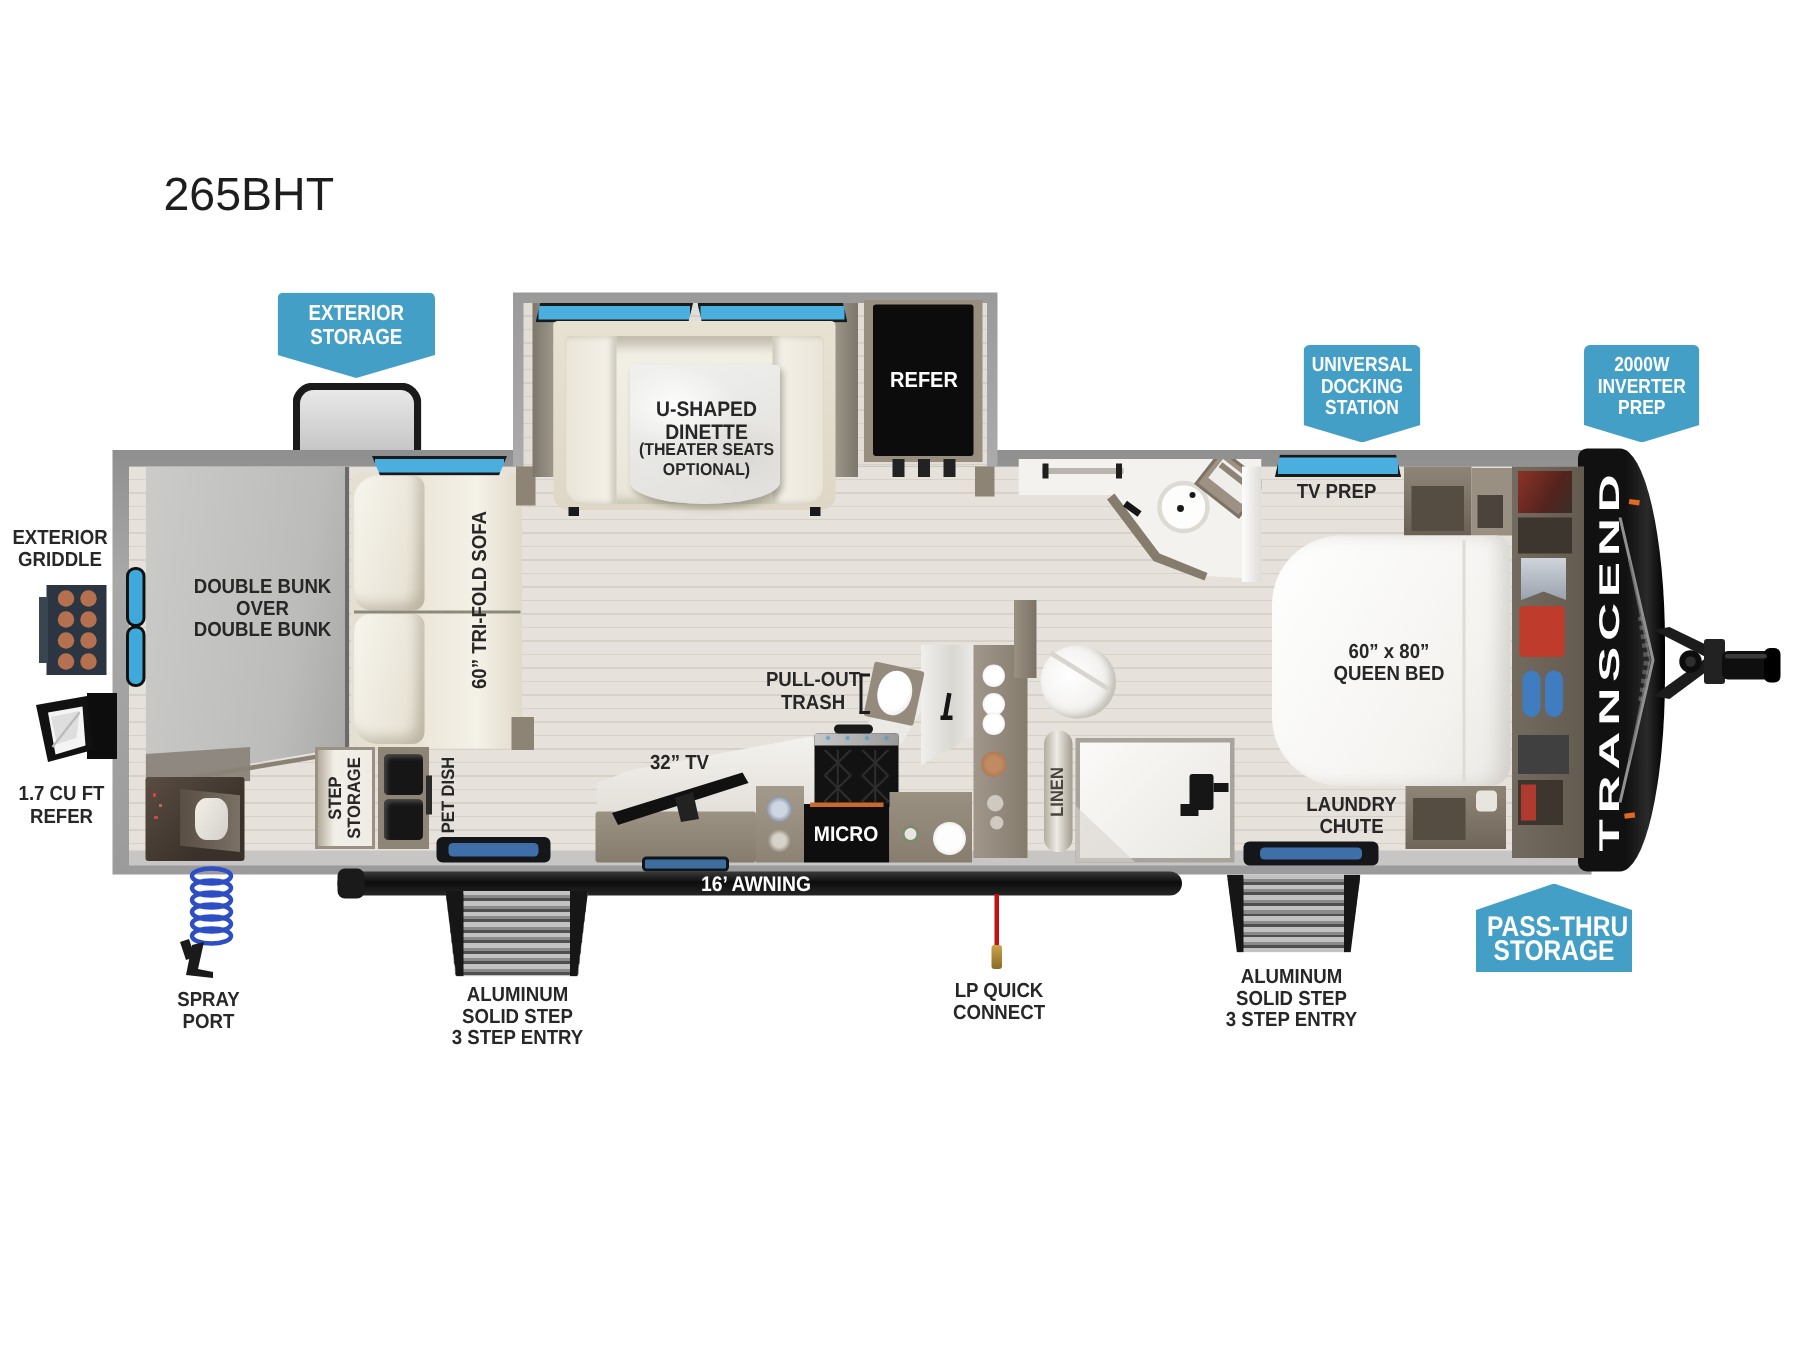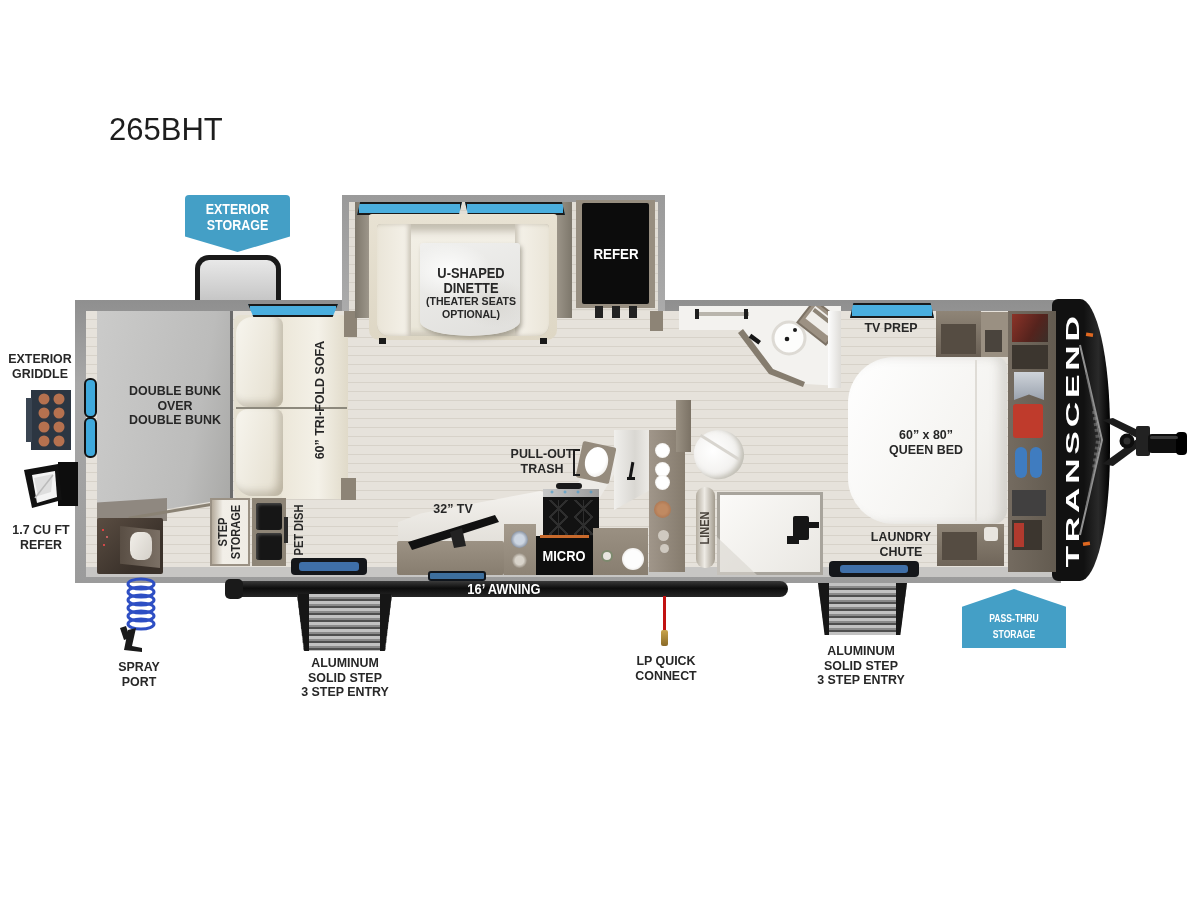--- a/index.html
+++ b/index.html
@@ -274,21 +274,27 @@
     <polygon points="38,0 58,0 58,44 38,44" fill="#0d0d0d"></polygon>
     <polygon points="4,8 38,2 42,38 12,46" fill="#111"></polygon>
     <polygon points="12,13 35,9 37,35 17,41" fill="#f4f4f4"></polygon>
     <polygon points="14,16 33,12 31,30 18,34" fill="#dedede"></polygon>
     <path d="M15,36 L33,13" stroke="#bbb" stroke-width="1.5" fill="none"></path>
   </svg>
 
   <div class="callout" style="left:185px;top:195px;width:105px;height:57px;clip-path:polygon(0 0,100% 0,100% 73%,50% 100%,0 73%);font-size:14.5px;line-height:15.5px;padding-top:7px;box-sizing:border-box;border-radius:4px;">
       <span>EXTERIOR<br>STORAGE</span>
     </div>
-  <div class="callout" style="left:962px;top:589px;width:104px;height:59px;clip-path:polygon(50% 0,100% 30%,100% 100%,0 100%,0 30%);font-size:10px;line-height:15.5px;padding-top:22px;box-sizing:border-box;">
+  <div class="callout" style="left:869px;top:230px;width:78px;height:65px;clip-path:polygon(0 0,100% 0,100% 82%,50% 100%,0 82%);font-size:13.5px;line-height:14.5px;padding-top:6px;box-sizing:border-box;border-radius:4px;">
+      <span>UNIVERSAL<br>DOCKING<br>STATION</span>
+    </div>
+  <div class="callout" style="left:1056px;top:230px;width:77px;height:65px;clip-path:polygon(0 0,100% 0,100% 82%,50% 100%,0 82%);font-size:13.5px;line-height:14.5px;padding-top:6px;box-sizing:border-box;border-radius:4px;">
+      <span>2000W<br>INVERTER<br>PREP</span>
+    </div>
+  <div class="callout" style="left:984px;top:589px;width:104px;height:59px;clip-path:polygon(50% 0,100% 30%,100% 100%,0 100%,0 30%);font-size:19px;line-height:15.5px;padding-top:22px;box-sizing:border-box;">
       <span>PASS-THRU<br>STORAGE</span>
     </div>
 
   <div class="lbl" style="left:40px;top:366px;">EXTERIOR
 GRIDDLE</div>
   <div class="lbl" style="left:41px;top:537px;">1.7 CU FT
 REFER</div>
   <div class="lbl" style="left:139px;top:674px;">SPRAY
 PORT</div>
   <div class="lbl" style="left:345px;top:678px;">ALUMINUM

